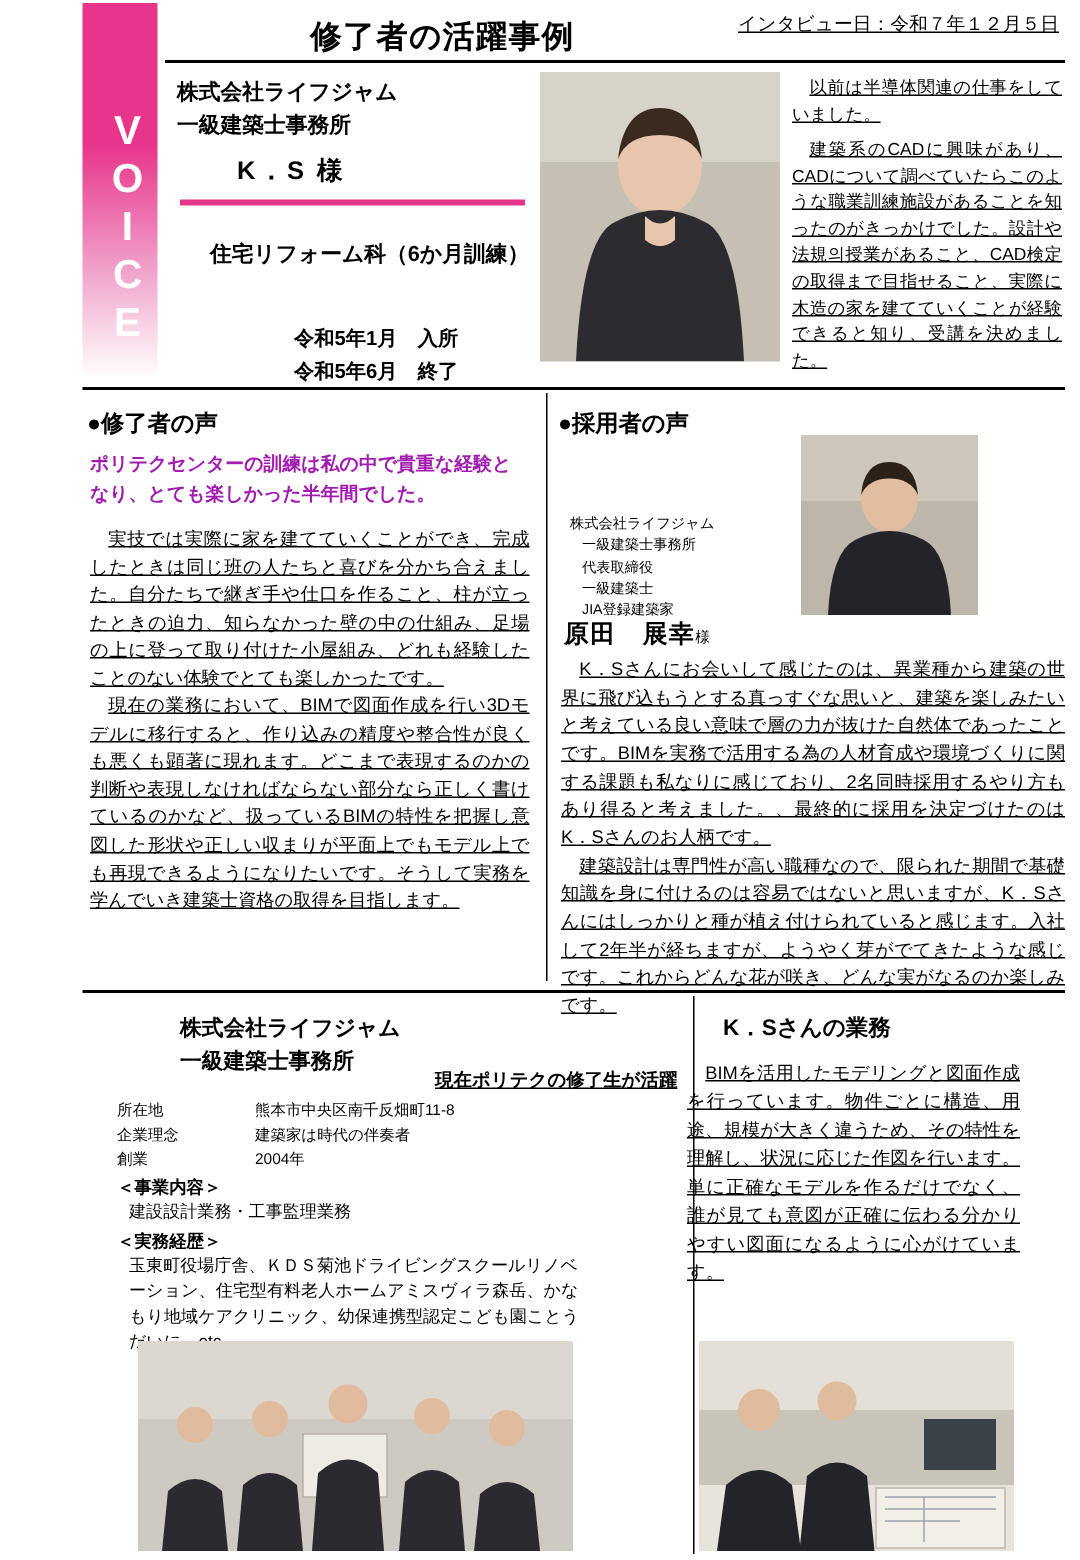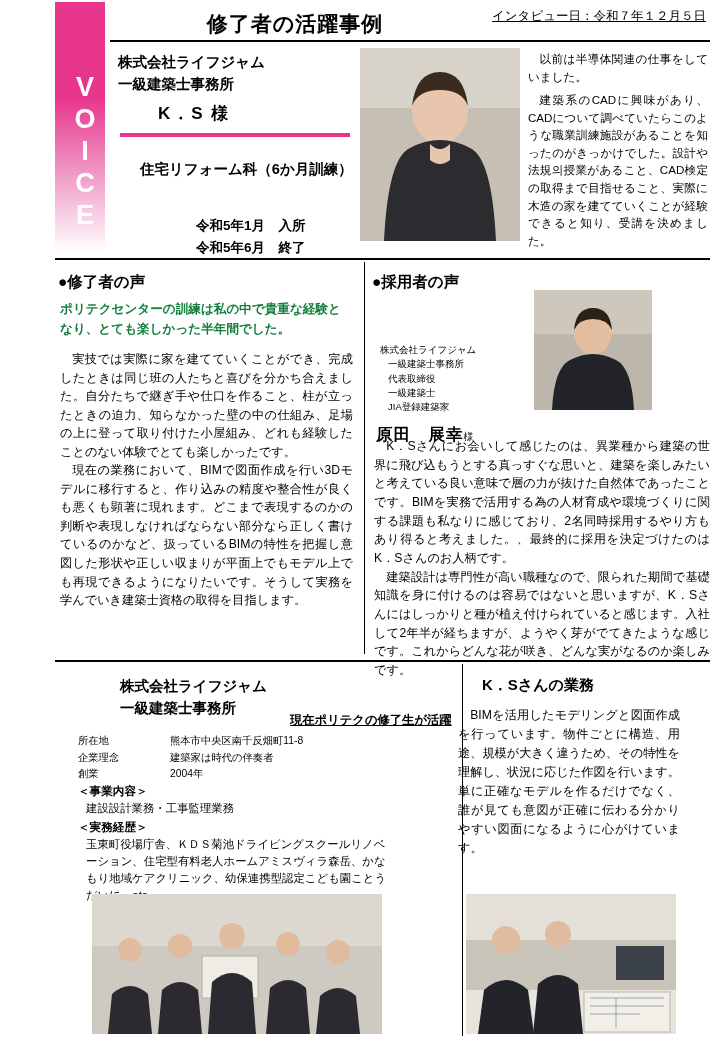--- a/index.html
+++ b/index.html
@@ -132,21 +132,21 @@
   .top-text {
     position: absolute;
     top: 50px;
     left: 528px;
     width: 180px;
     font-size: 11.6px;
     line-height: 1.52;
     text-align: justify;
   }
   .top-text p { margin: 0 0 0.5em 0; }
-  .indent { text-indent: 1em; }
+  .indent { text-indent: 1em; text-decoration: underline; }
 
   
   .hr-thick {
     position: absolute;
     left: 55px;
     width: 655px;
     border-top: 2px solid #000;
   }
   .hr-mid1 { top: 258px; }
   .hr-mid2 { top: 660px; }
@@ -164,21 +164,21 @@
   }
 
   
   .grad-lead {
     position: absolute;
     top: 300px;
     left: 60px;
     width: 290px;
     font-size: 12.6px;
     font-weight: bold;
-    color: #15803d;
+    color: #a21caf;
     line-height: 1.55;
   }
   .grad-body {
     position: absolute;
     top: 350px;
     left: 60px;
     width: 293px;
     font-size: 12.2px;
     line-height: 1.52;
     text-align: justify;
@@ -194,21 +194,21 @@
   }
   .emp-company {
     position: absolute;
     top: 343px;
     left: 380px;
     font-size: 9.5px;
     line-height: 1.5;
   }
   .emp-name {
     position: absolute;
-    top: 424px;
+    top: 412px;
     left: 376px;
     font-size: 16.5px;
     font-weight: bold;
     letter-spacing: 1px;
   }
   .emp-name .sama {
     font-size: 10px;
     font-weight: normal;
   }
   .emp-body {

